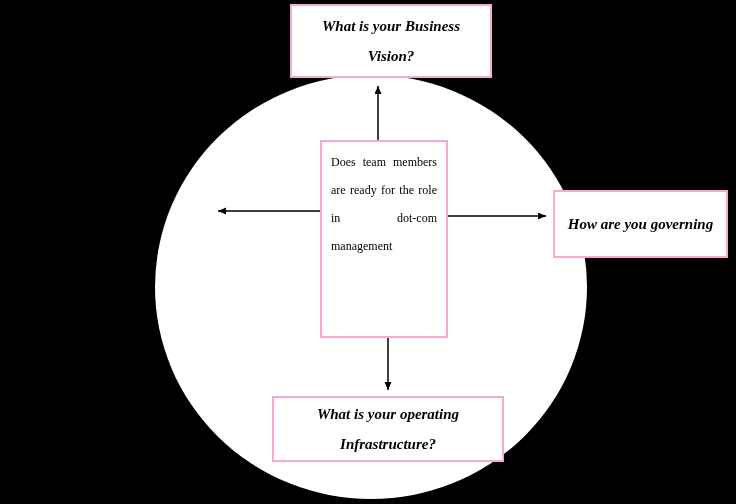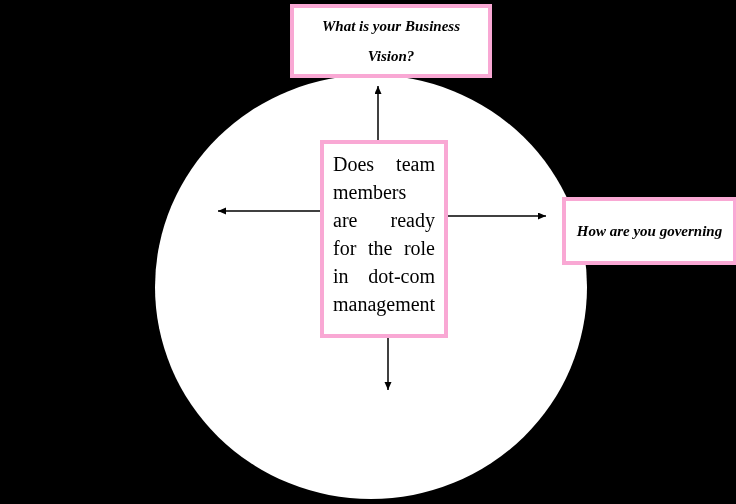--- a/index.html
+++ b/index.html
@@ -28,48 +28,48 @@
     position: absolute;
     left: 0;
     top: 0;
     width: 736px;
     height: 504px;
     pointer-events: none;
   }
   .node {
     position: absolute;
     background: #fff;
-    border: 4px solid #f9a8d4;
+    border: 2px solid #f9a8d4;
     box-sizing: border-box;
     color: #000;
   }
   .label-box {
     font-weight: bold;
     font-style: italic;
     font-size: 15px;
     line-height: 30px;
     text-align: center;
     display: flex;
     align-items: center;
     justify-content: center;
   }
   .label-box .txt {
     width: 100%;
     padding: 0 6px;
   }
   #top-box    { left: 290px; top: 4px;   width: 202px; height: 74px; }
   #left-box   { left: 8px;   top: 183px; width: 188px; height: 67px; }
-  #right-box  { left: 553px; top: 197px; width: 175px; height: 68px; margin-left: 9px; }
+  #right-box  { left: 553px; top: 190px; width: 175px; height: 68px; }
   #bottom-box { left: 272px; top: 396px; width: 232px; height: 66px; }
   #center-box {
     left: 320px;
     top: 140px;
     width: 128px;
     height: 198px;
-    font-size: 20px;
+    font-size: 12px;
     font-weight: normal;
     font-style: normal;
     line-height: 28px;
     text-align: justify;
     padding: 6px 9px;
   }
 </style>
 </head>
 <body>
 
@@ -91,18 +91,21 @@
 
   <div id="top-box" class="node label-box">
     <div class="txt">What is your Business Vision?</div>
   </div>
 
 
   <div id="right-box" class="node label-box">
     <div class="txt">How are you governing</div>
   </div>
 
+  <div id="bottom-box" class="node label-box">
+    <div class="txt">What is your operating Infrastructure?</div>
+  </div>
 
   <div id="center-box" class="node">
     <span>Does team members are ready for the role in dot-com management</span>
   </div>
 
 </div>
 
 </body></html>

